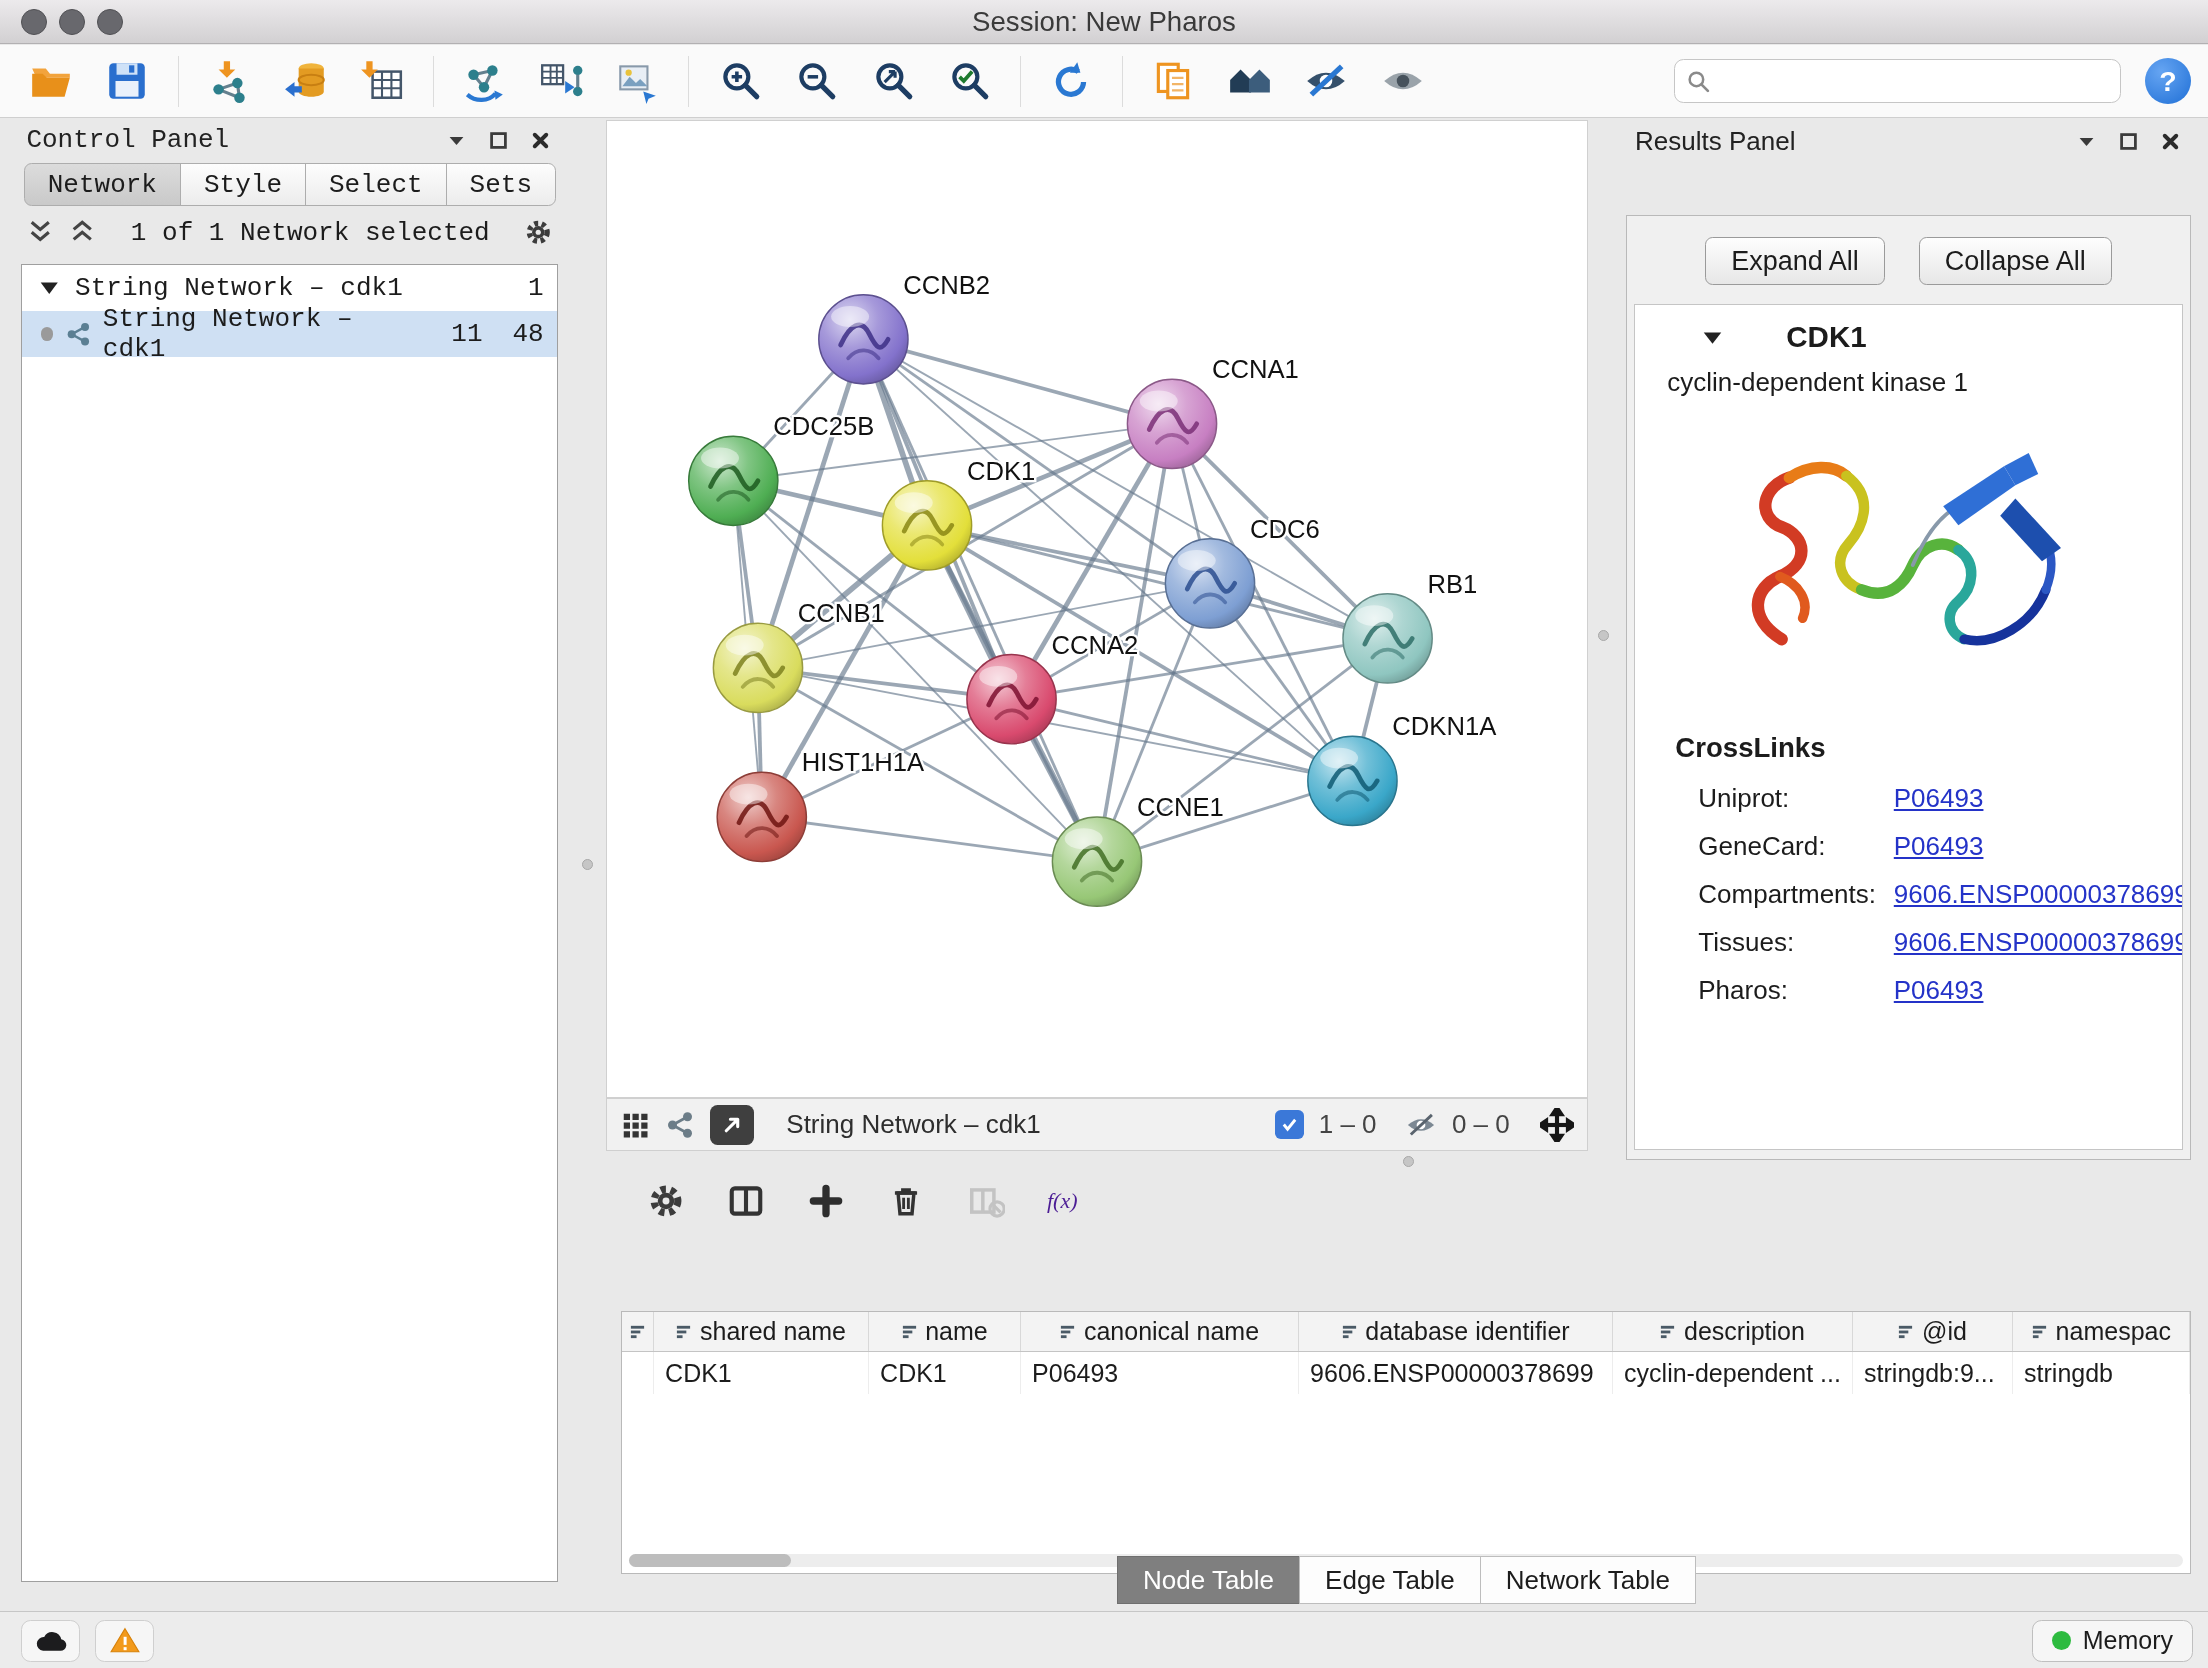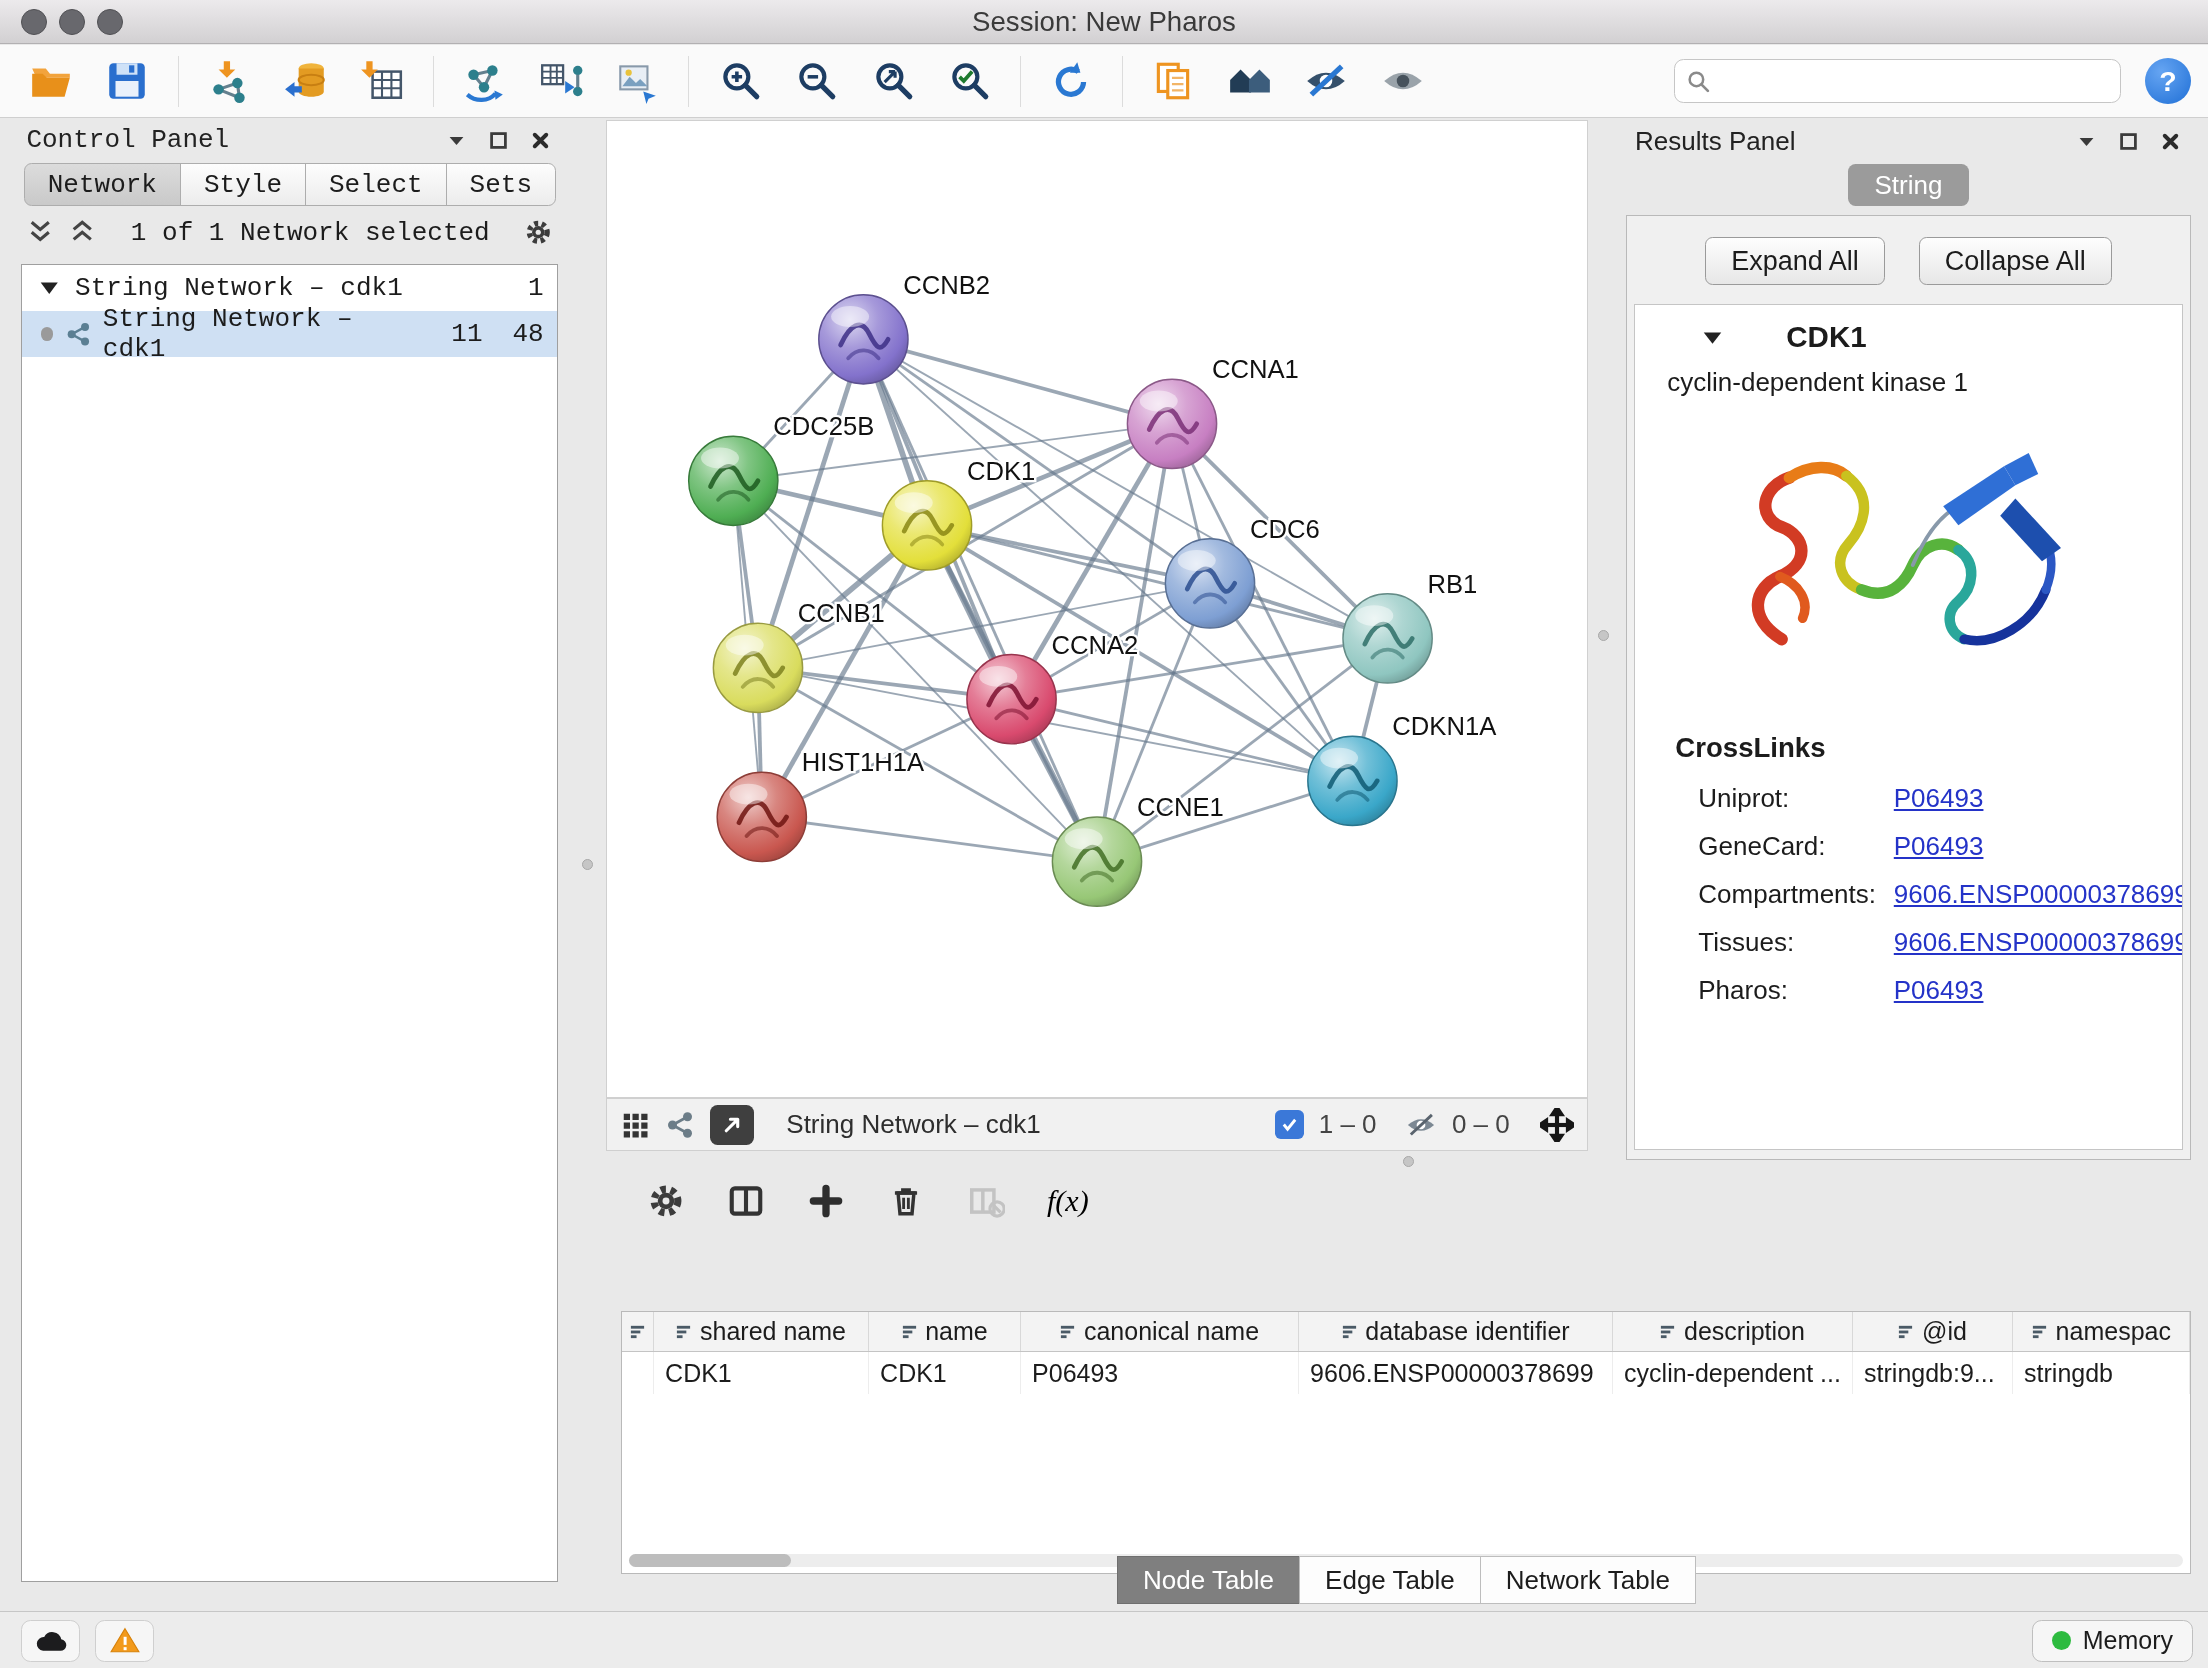--- a/index.html
+++ b/index.html
@@ -84,21 +84,21 @@
   #protein-img { display:block; margin:5.7px auto 0; }
   #crosslinks-title { font-size:27.6px; font-weight:bold; margin:32px 0 19px 40px; }
   #crosslinks-grid { display:grid; grid-template-columns:186px 1fr; column-gap:9.5px; row-gap:17px;
                      padding:0 15px 0 63px; font-size:26px; }
   .cl-value { color:#2433c8; text-decoration:underline; }
 
   
   #table-panel { position:absolute; left:615px; top:1172px; width:1582px; height:434px; }
   #tp-toolbar { display:flex; align-items:center; gap:42px; padding:9.5px 0 13.3px 32px; }
   #tp-toolbar svg { width:38px; height:38px; display:block; }
-  #fx-label { font-family:"Liberation Serif", serif; font-style:italic; font-size:30px; color:#000000; }
+  #fx-label { font-family:"Liberation Serif", serif; font-style:italic; font-size:22px; color:#4c1d95; }
   #tp-table { position:absolute; left:5.7px; right:5.7px; top:127px; height:263px; background:#fff; border:1px solid #b9b9b9;margin-top:12px; }
   #tp-head { display:flex; background:#f3f3f3; border-bottom:1px solid #c4c4c4; height:40px; }
   .tp-hcell { display:flex; align-items:center; justify-content:center; gap:7.6px; font-size:25px;
               border-right:1px solid #d8d8d8; overflow:hidden; white-space:nowrap; }
   .tp-row { display:flex; height:42px; }
   .tp-cell { display:flex; align-items:center; padding-left:11.4px; font-size:25px;
              border-right:1px solid #ededed; overflow:hidden; white-space:nowrap; }
   #tp-scroll-track { position:absolute; left:7.6px; right:7.6px; bottom:5.7px; height:13.3px; background:#ededed; border-radius:6.7px; }
   #tp-scroll-thumb { width:162px; height:13.3px; background:#bdbdbd; border-radius:6.7px; }
   #tp-tabs { position:absolute; left:0; right:0; bottom:1.9px; display:flex; justify-content:center; }
@@ -594,23 +594,20 @@
           <path d="M4 7l6 7 6-7z" fill="#3a3a3a"></path>
         </svg>
       <svg viewBox="0 0 20 20">
           <rect x="4" y="4" width="12" height="12" fill="none" stroke="#3a3a3a" stroke-width="2.4"></rect>
         </svg>
       <svg viewBox="0 0 20 20">
           <path d="M5 5l10 10M15 5L5 15" stroke="#2b2b2b" stroke-width="3.4" stroke-linecap="round"></path>
         </svg>
     </span>
   </div>
-  <div id="rp-tab-row">
-    <span id="string-tab">String</span>
-  </div>
   <div id="rp-box">
     <div id="rp-buttons">
       <span class="rp-btn">Expand All</span>
       <span class="rp-btn">Collapse All</span>
     </div>
     <div id="rp-content">
       <div id="entry-title-row">
         <svg viewBox="0 0 20 20">
             <path d="M3 6l7 9 7-9z" fill="#222"></path>
           </svg>

